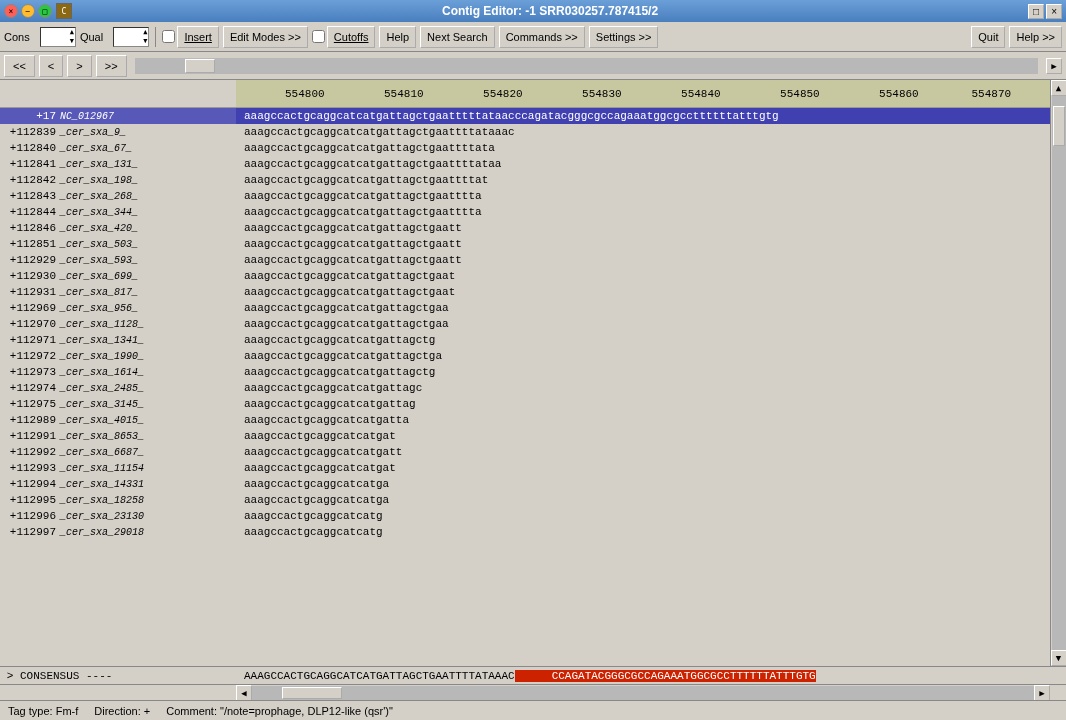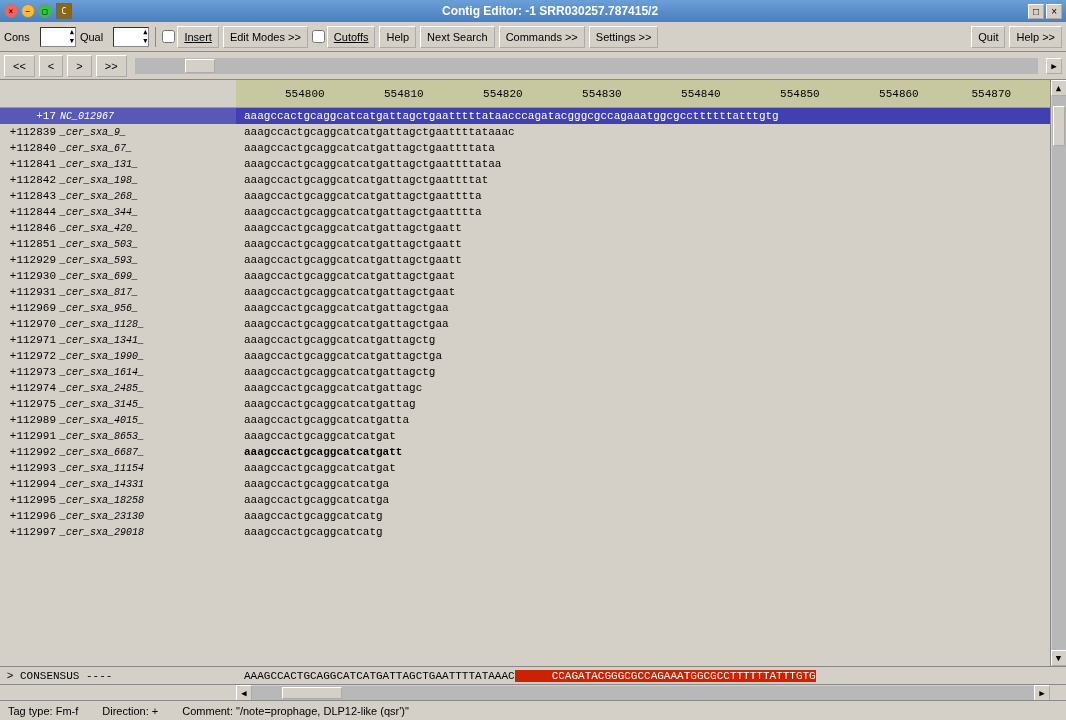--- a/index.html
+++ b/index.html
@@ -110,21 +110,21 @@
 
     
     .status-bar {
       height: 20px;
       background: #d4d0c8;
       border-top: 1px solid #888;
       display: flex;
       align-items: center;
       padding: 0 8px;
       font-size: 11px;
-      gap: 24px;
+      gap: 16px;
       font-family: sans-serif;
     }
     .cons-normal { color: black; }
     .cons-red { background: #cc2200; color: white; padding-left: 37px; }
     .left-col {
       width: 236px;
       flex-shrink: 0;
       background: #d4d0c8;
       overflow: hidden;
     }
@@ -367,21 +367,21 @@
           <div class="data-row" style="padding-left: 8px;">aaagccactgcaggcatcatgattagctgaat</div>
           <div class="data-row" style="padding-left: 8px;">aaagccactgcaggcatcatgattagctgaa</div>
           <div class="data-row" style="padding-left: 8px;">aaagccactgcaggcatcatgattagctgaa</div>
           <div class="data-row" style="padding-left: 8px; text-align: center;">aaagccactgcaggcatcatgattagctg</div>
           <div class="data-row" style="padding-left: 8px;">aaagccactgcaggcatcatgattagctga</div>
           <div class="data-row" style="padding-left: 8px;">aaagccactgcaggcatcatgattagctg</div>
           <div class="data-row" style="padding-left: 8px;">aaagccactgcaggcatcatgattagc</div>
           <div class="data-row" style="padding-left: 8px;">aaagccactgcaggcatcatgattag</div>
           <div class="data-row" style="padding-left: 8px;">aaagccactgcaggcatcatgatta</div>
           <div class="data-row" style="padding-left: 8px;">aaagccactgcaggcatcatgat</div>
-          <div class="data-row" style="padding-left: 8px; font-weight: bold;">aaagccactgcaggcatcatgatt</div>
+          <div class="data-row" style="padding-left: 8px;">aaagccactgcaggcatcatgatt</div>
           <div class="data-row" style="padding-left: 8px;">aaagccactgcaggcatcatgat</div>
           <div class="data-row" style="padding-left: 8px;">aaagccactgcaggcatcatga</div>
           <div class="data-row" style="padding-left: 8px;">aaagccactgcaggcatcatga</div>
           <div class="data-row" style="padding-left: 8px;">aaagccactgcaggcatcatg</div>
           <div class="data-row" style="padding-left: 8px;">aaagccactgcaggcatcatg</div>
         </div>
     </div>
 
     <div class="v-scrollbar">
       <div class="scrollbar-arrow">▲</div>

